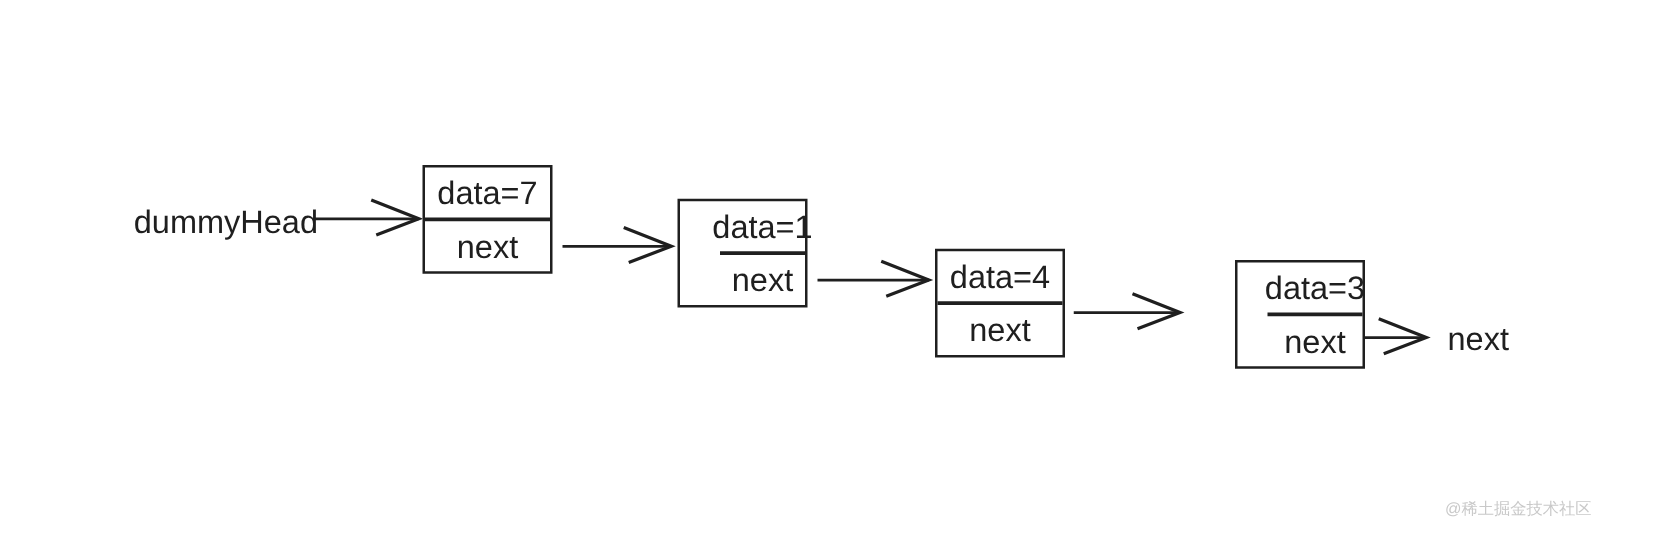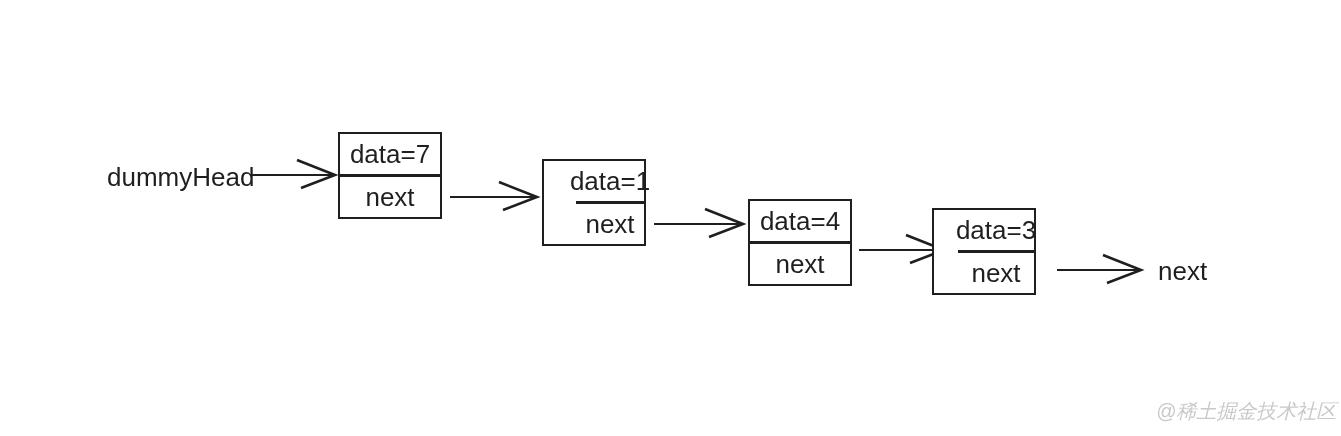--- a/index.html
+++ b/index.html
@@ -52,25 +52,24 @@
     position:absolute;
     font-size:26px;
     color:var(--line);
     line-height:1;
     white-space:nowrap;
   }
   .watermark{
     position:absolute;
     left:1156px;
     top:400px;
-    font-size:20px;
+    font-size:13px;
     color:var(--wm);
     line-height:1.1;
     white-space:nowrap;
-    font-style:italic;
   }
 </style>
 </head>
 <body>
 
 <div class="canvas">
 
   <svg class="arrow-layer" viewBox="0 0 1341 436" xmlns="http://www.w3.org/2000/svg">
 
     <g>
@@ -109,21 +108,21 @@
   <div class="node" style="left:542px; top:159px;padding-left:32px;">
     <div class="cell cell-data">data=1</div>
     <div class="cell cell-next">next</div>
   </div>
 
   <div class="node" style="left:748px; top:181px;margin-top:18px;">
     <div class="cell cell-data">data=4</div>
     <div class="cell cell-next">next</div>
   </div>
 
-  <div class="node" style="left:932px; top:208px;padding-left:24px;">
+  <div class="node" style="left:988px; top:208px;padding-left:24px;">
     <div class="cell cell-data">data=3</div>
     <div class="cell cell-next">next</div>
   </div>
 
   <div class="floating-label" style="left:1158px; top:258px;">next</div>
 
   <div class="watermark">@稀土掘金技术社区</div>
 
 </div>
 

